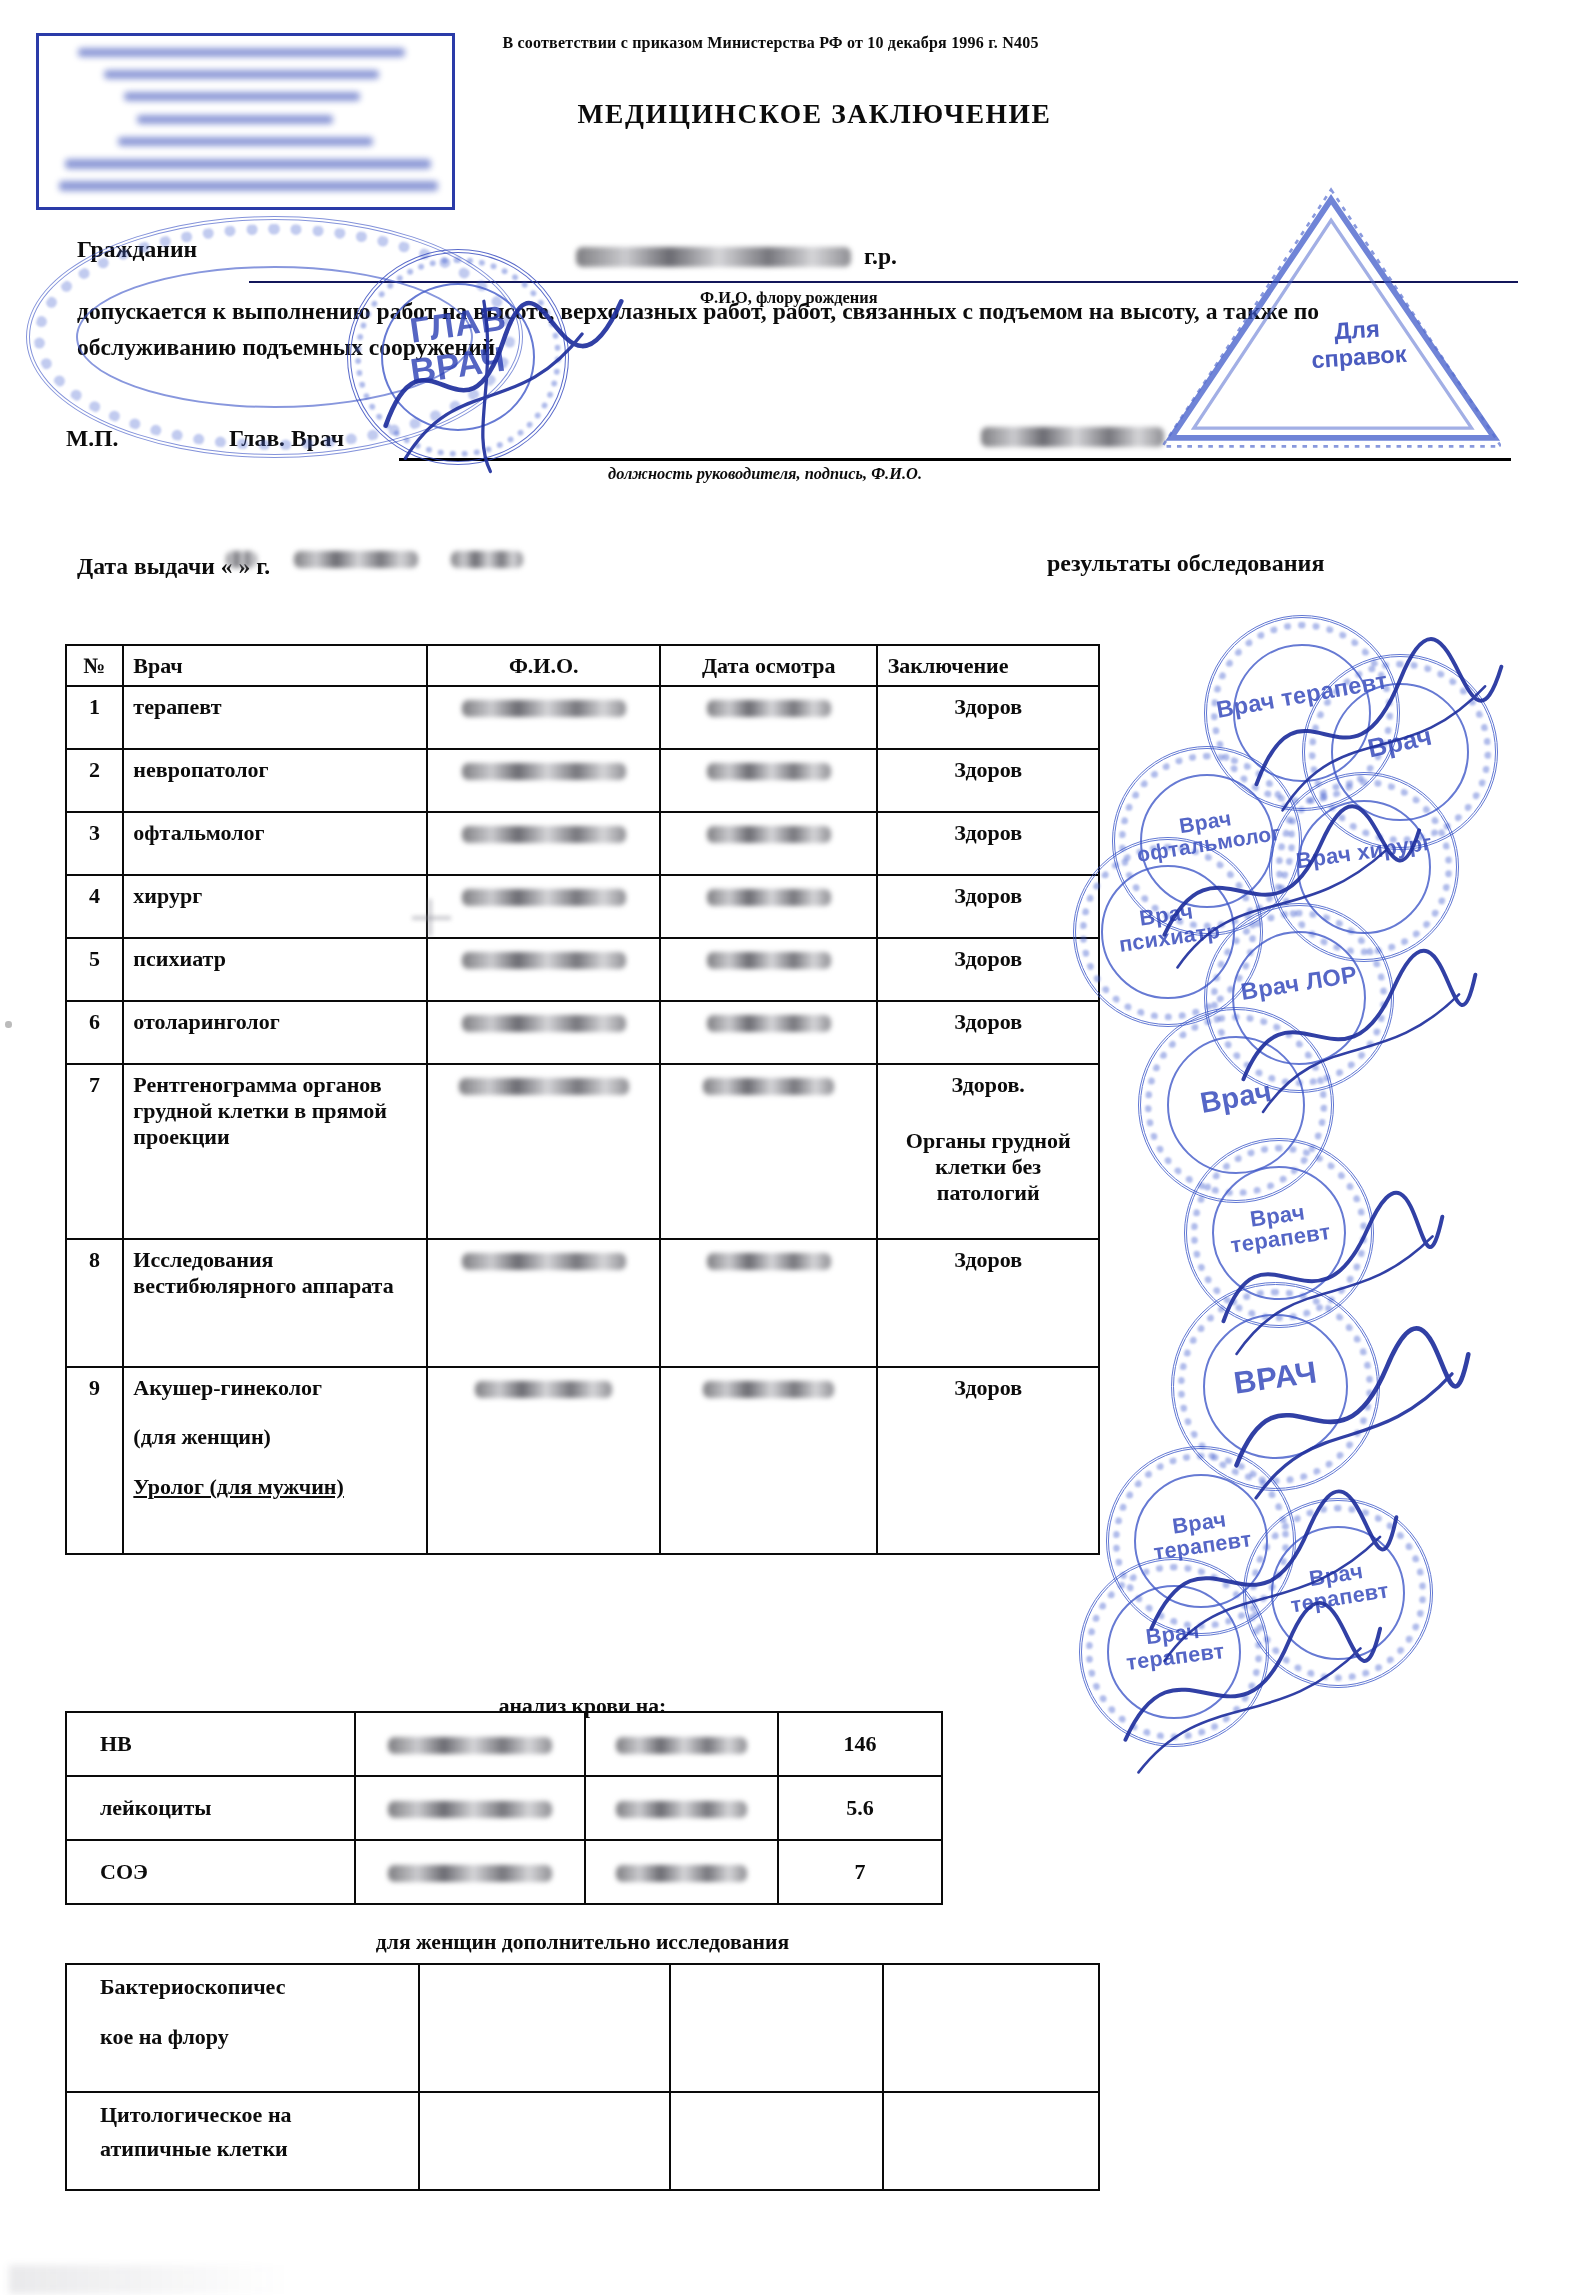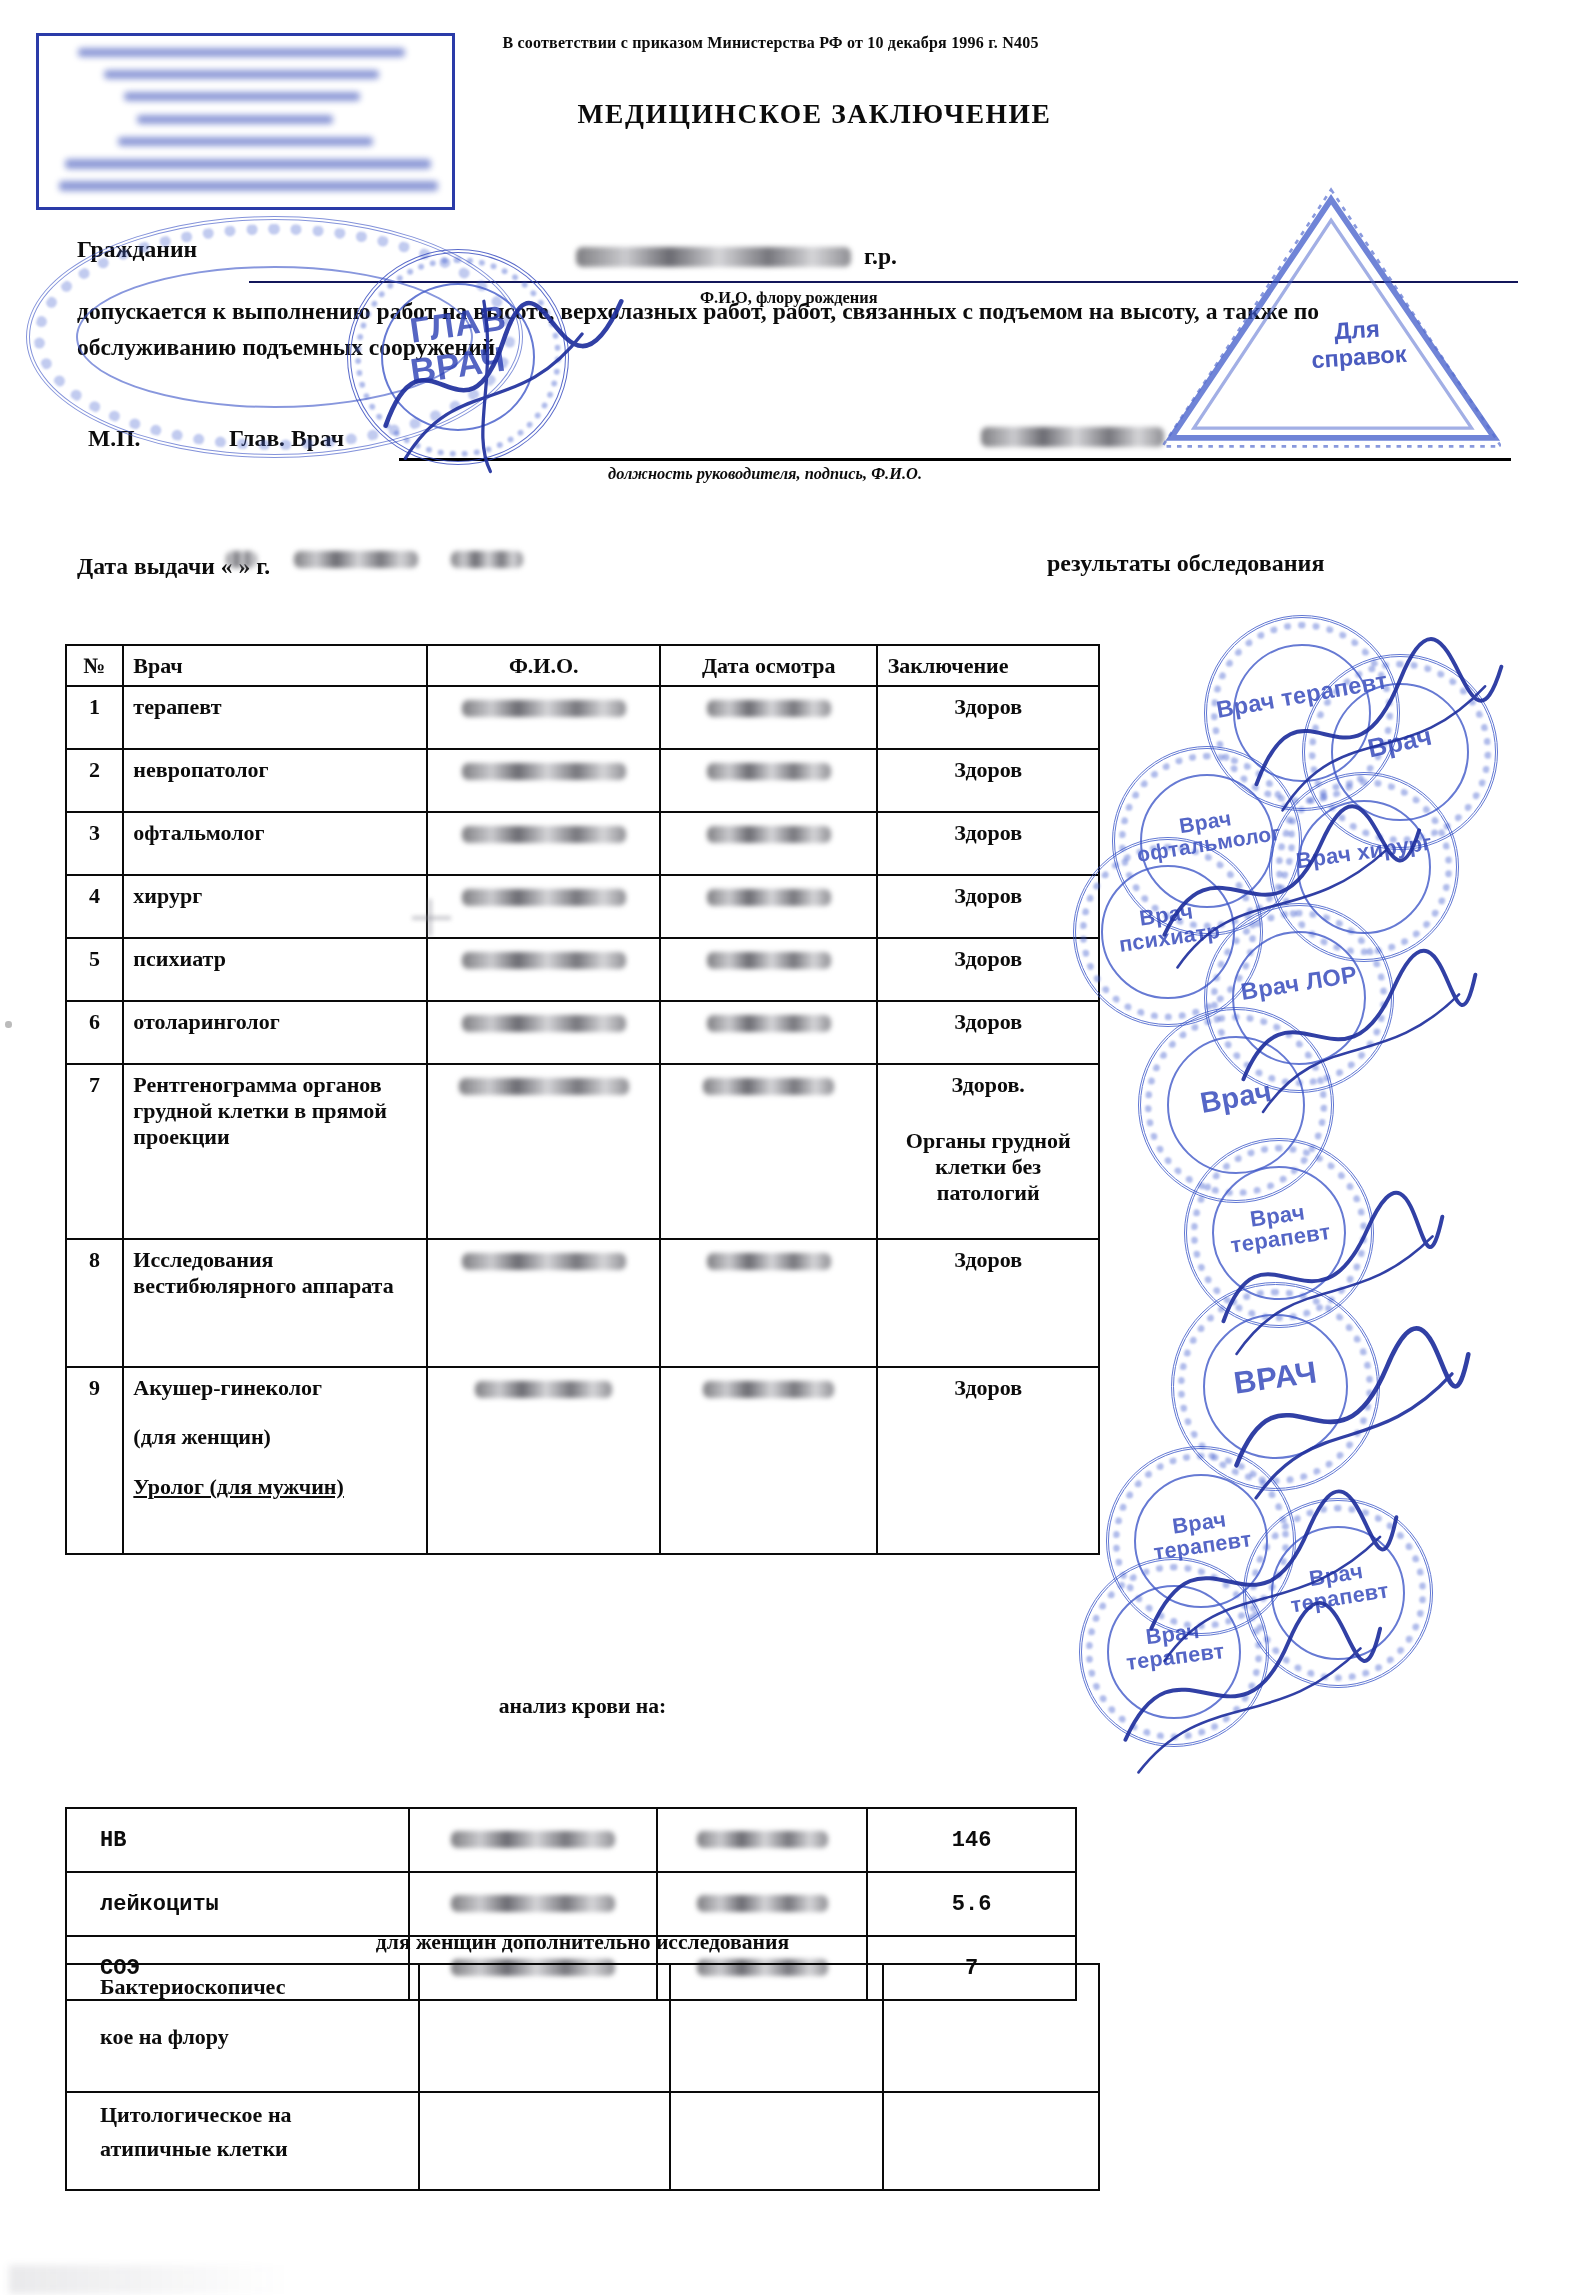--- a/index.html
+++ b/index.html
@@ -39,21 +39,21 @@
     background:#13165a;
   }
   #fio-caption {
     top:288px; left:700px;
     font-size:16.4px; font-weight:bold;
   }
 
   #allow-line1 { top:298px; left:77px; width:1439px; }
   #allow-line2 { top:334px; left:77px; width:1439px; }
 
-  #mp-label { top:425px; left:88px; }
+  #mp-label { top:425px; left:66px; }
   #chief-label { top:425px; left:229px; }
   #chief-rule {
     top:458px; left:399px; width:1112px; height:2.6px;
     background:#000;
   }
   #position-caption {
     top:464px; left:608px;
     font-size:16.4px; font-weight:bold;font-style:italic;
   }
 
@@ -114,25 +114,24 @@
   
   .mid-caption {
     font-size:21.6px; font-weight:bold;
     text-align:center;
   }
   #blood-caption  { top:1694px; left:65px; width:1035px; }
   #women-caption  { top:1930px; left:65px; width:1035px; }
 
   
   #blood-table {
-    top:1807px; left:65px;
-    width:1012px;
+    top:1711px; left:65px;
+    width:878px;
     border-collapse:collapse;
     font-size:22px;
-    font-family:Liberation Mono, monospace;
   }
   #blood-table td {
     border:2px solid #0a0a0a;
     padding:11.8px 9.2px;
     height:64px;
     font-weight:bold;
     vertical-align:middle;
   }
   .bl-lbl   { width:353px; text-align:left; padding-left:33px !important; }
   .bl-fio   { width:252px; text-align:center; }

